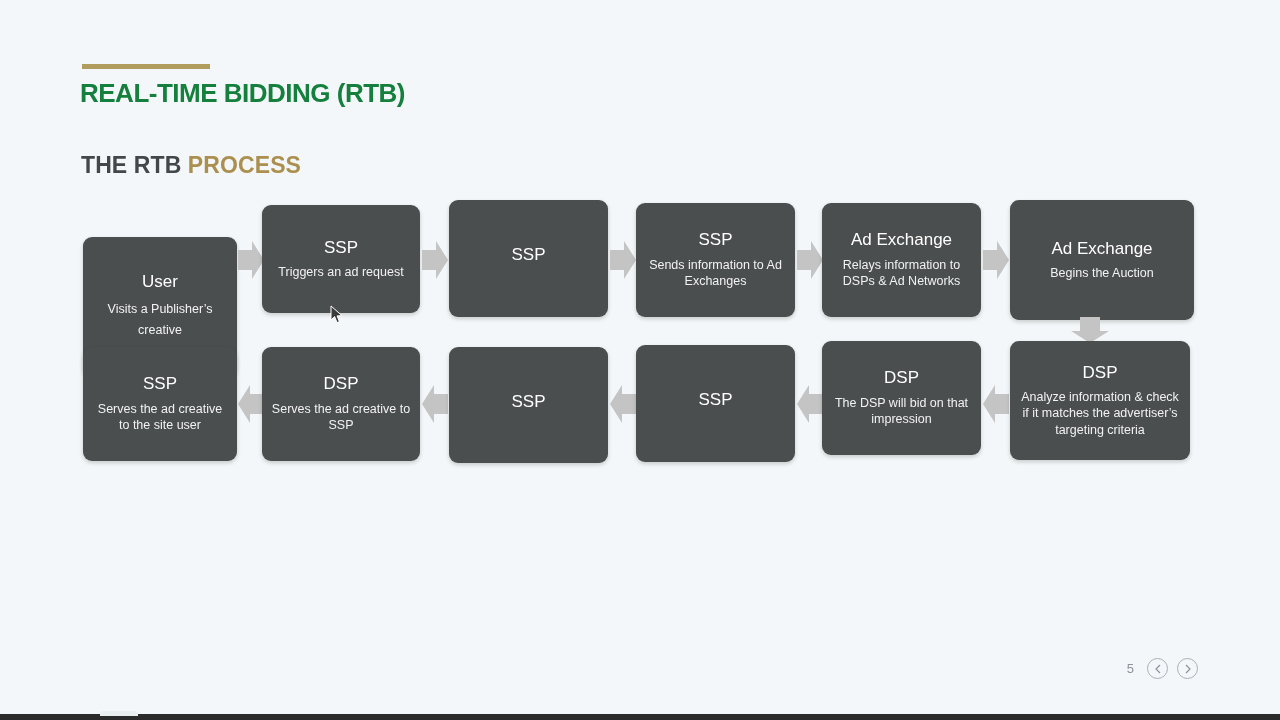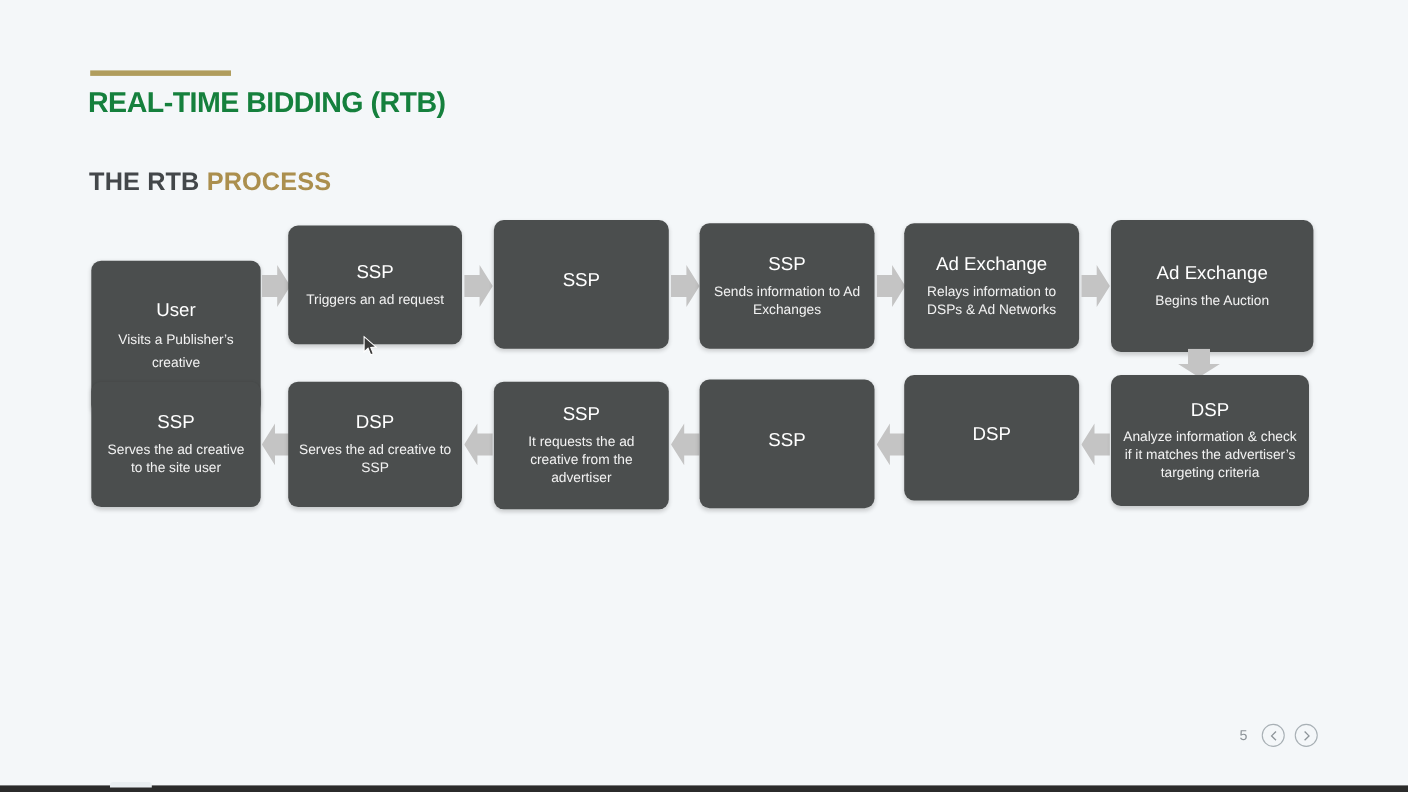--- a/index.html
+++ b/index.html
@@ -263,41 +263,41 @@
     </div>
 
     <div class="arrow" style="left:422px; top:382px;">
       <svg viewBox="0 0 26 44">
           <path d="M26 12 L12 12 L12 3 L0 22 L12 41 L12 32 L26 32 Z" fill="#c4c4c4"></path>
         </svg>
     </div>
 
     <div class="node" style="left:449px; top:347px; width:159px; height:116px;">
       <div class="node-title">SSP</div>
-      <div class="node-desc">It requests the ad creative from the advertiser</div>
     </div>
 
     <div class="arrow" style="left:610px; top:382px;">
       <svg viewBox="0 0 26 44">
           <path d="M26 12 L12 12 L12 3 L0 22 L12 41 L12 32 L26 32 Z" fill="#c4c4c4"></path>
         </svg>
     </div>
 
     <div class="node" style="left:636px; top:345px; width:159px; height:117px;">
       <div class="node-title">SSP</div>
     </div>
 
     <div class="arrow" style="left:797px; top:382px;">
       <svg viewBox="0 0 26 44">
           <path d="M26 12 L12 12 L12 3 L0 22 L12 41 L12 32 L26 32 Z" fill="#c4c4c4"></path>
         </svg>
     </div>
 
     <div class="node" style="left:822px; top:341px; width:159px; height:114px;">
       <div class="node-title">DSP</div>
+      <div class="node-desc">The DSP will bid on that impression</div>
     </div>
 
     <div class="arrow" style="left:983px; top:382px;">
       <svg viewBox="0 0 26 44">
           <path d="M26 12 L12 12 L12 3 L0 22 L12 41 L12 32 L26 32 Z" fill="#c4c4c4"></path>
         </svg>
     </div>
 
     <div class="node" style="left:1010px; top:341px; width:180px; height:119px;">
       <div class="node-title">DSP</div>

